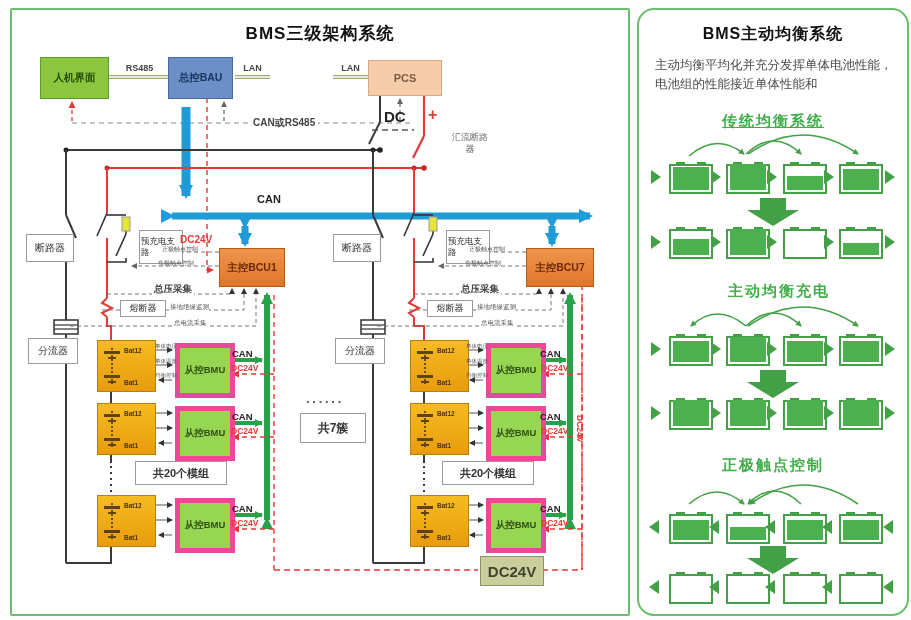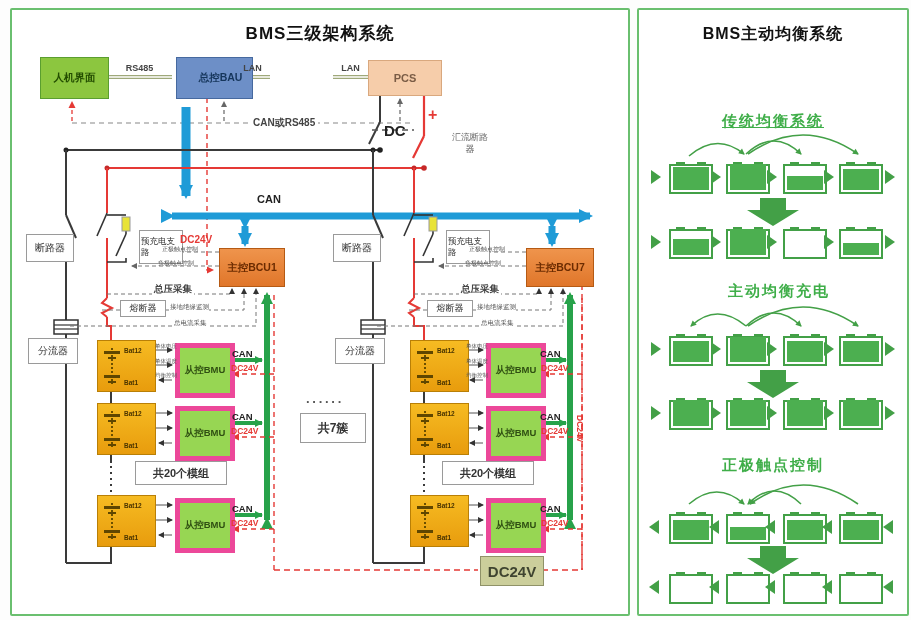--- a/index.html
+++ b/index.html
@@ -1,20 +1,20 @@
 <!DOCTYPE html>
 <html><head>
 <meta charset="utf-8">
 <style>
   html,body{margin:0;padding:0;background:#fff;}
   #stage{position:relative;width:911px;height:620px;background:#fdfdfd;overflow:hidden;
          font-family:"Liberation Sans","DejaVu Sans",sans-serif;color:#333;}
   .panel{position:absolute;background:#fff;border:2px solid #6abf6f;border-radius:2px;}
   #lpanel{left:10px;top:8px;width:616px;height:604px;}
-  #rpanel{left:637px;top:8px;width:268px;height:604px;}
+  #rpanel{left:637px;top:8px;width:268px;height:604px;border-radius:17px;}
   .abs{position:absolute;}
   .ttl{font-weight:bold;font-size:17px;color:#111;letter-spacing:1px;}
   .node{position:absolute;display:flex;align-items:center;justify-content:center;font-weight:bold;border:1px solid #999;}
   .lblbox{position:absolute;background:#fff;border:1px solid #9a9a9a;display:flex;align-items:center;justify-content:center;color:#333;}
   .txt{position:absolute;white-space:nowrap;}
   .tiny{font-size:6px;color:#555;}
   .module{position:absolute;width:57px;height:50px;background:linear-gradient(#f6bb22,#e89c0d);border:1px solid #b97f06;}
   .module .cellline{position:absolute;left:13px;top:7px;bottom:7px;width:0;border-left:2px dotted #6b4f00;}
   .module .cell{position:absolute;left:6px;width:16px;height:0;border-top:3px solid #5f4600;}
   .module .cell::after{content:"";position:absolute;left:4px;top:3px;width:8px;border-top:2px solid #5f4600;}
@@ -232,28 +232,28 @@
       </g>
 
       <g stroke="#e53935" stroke-width="1.4" stroke-dasharray="6 4" fill="none">
         <path d="M262,560 H466"></path>
           <path d="M530,560 H570"></path>
           <path d="M570,560 V250"></path>
       </g>
     </svg>
 
     <div class="node" style="left:28px;top:47px;width:67px;height:40px;background:#8cc63f;border-color:#5a9e2f;font-size:10.5px;color:#234d00;">人机界面</div>
-    <div class="node" style="left:164px;top:47px;width:63px;height:40px;background:#6d8fc7;border-color:#46699f;font-size:10.5px;color:#16365c;padding-left:12px;">总控BAU</div>
+    <div class="node" style="left:156px;top:47px;width:63px;height:40px;background:#6d8fc7;border-color:#46699f;font-size:10.5px;color:#16365c;">总控BAU</div>
     <div class="node" style="left:356px;top:50px;width:72px;height:34px;background:#f6cdaa;border-color:#d9a87e;font-size:11px;color:#7a5c45;">PCS</div>
 
     <div class="txt" style="left:100px;top:53px;width:55px;text-align:center;font-size:9px;font-weight:bold;color:#444;">RS485</div>
     <div class="txt" style="left:223px;top:53px;width:35px;text-align:center;font-size:9px;font-weight:bold;color:#444;">LAN</div>
     <div class="txt" style="left:321px;top:53px;width:35px;text-align:center;font-size:9px;font-weight:bold;color:#444;">LAN</div>
     <div class="txt" style="left:238px;top:106px;font-size:10px;font-weight:bold;color:#444;background:#fff;padding:0 3px;">CAN或RS485</div>
-    <div class="txt" style="left:372px;top:112px;font-size:15px;font-weight:bold;color:#222;">DC</div>
+    <div class="txt" style="left:372px;top:98px;font-size:15px;font-weight:bold;color:#222;">DC</div>
     <div class="txt" style="left:416px;top:96px;font-size:16px;font-weight:bold;color:#e53935;">+</div>
     <div class="txt" style="left:438px;top:122px;width:40px;font-size:9px;color:#666;white-space:normal;text-align:center;line-height:1.3;">汇流断路器</div>
     <div class="txt" style="left:245px;top:183px;font-size:11px;font-weight:bold;color:#222;">CAN</div>
 
     <div class="lblbox" style="left:14px;top:224px;width:46px;height:26px;font-size:10px;">断路器</div>
     <div class="lblbox" style="left:127px;top:220px;width:40px;height:30px;font-size:8.5px;white-space:normal;line-height:1.25;padding:1px;">预充电支路</div>
     <div class="txt" style="left:168px;top:224px;font-size:10px;font-weight:bold;color:#e53935;">DC24V</div>
     <div class="bcu" style="left:207px;top:238px;width:64px;height:37px;">主控BCU1</div>
     <div class="txt tiny" style="left:150px;top:235px;">正极触点控制</div>
     <div class="txt tiny" style="left:146px;top:249px;">负极触点控制</div>
@@ -351,20 +351,24 @@
     <div class="txt" style="left:529px;top:508px;font-size:8.5px;font-weight:bold;color:#e53935;">DC24V</div>
     <div class="lblbox" style="left:430px;top:451px;width:90px;height:22px;font-size:11px;font-weight:bold;">共20个模组</div>
 
     <div class="txt" style="left:573px;top:405px;font-size:8.5px;font-weight:bold;color:#e53935;transform:rotate(90deg);transform-origin:left top;">DC24V</div>
 
     <div class="node" style="left:468px;top:546px;width:62px;height:28px;background:#cbce9b;border-color:#8f9268;font-size:15px;color:#3f4430;">DC24V</div>
   </div>
 
   <div id="rpanel" class="panel">
     <div class="abs" style="left:0;top:14px;width:100%;text-align:center;font-weight:bold;font-size:16px;color:#111;letter-spacing:1px;">BMS主动均衡系统</div>
+    <div class="abs" style="left:16px;top:46px;width:238px;font-size:12.5px;color:#4a4a4a;line-height:1.55;">
+      <span>主动均衡平均化并充分发挥单体电池性能，</span><br>
+      <span>电池组的性能接近单体性能和</span>
+    </div>
 
     <div class="heading" style="top:102px;text-decoration:underline;">传统均衡系统</div>
     <svg class="abs" style="left:0;top:120px;" width="268" height="30">
       <defs>
           <marker id="m1" markerUnits="userSpaceOnUse" markerWidth="9" markerHeight="9" refX="6" refY="4" orient="auto">
         <path d="M1,1 L7,4 L1,7 z" fill="#43a047"></path>
           </marker>
         </defs>
       <g fill="none" stroke="#43a047" stroke-width="1.6">
         <path d="M50,26 Q78,2 105,24" marker-end="url(#m1)"></path>

